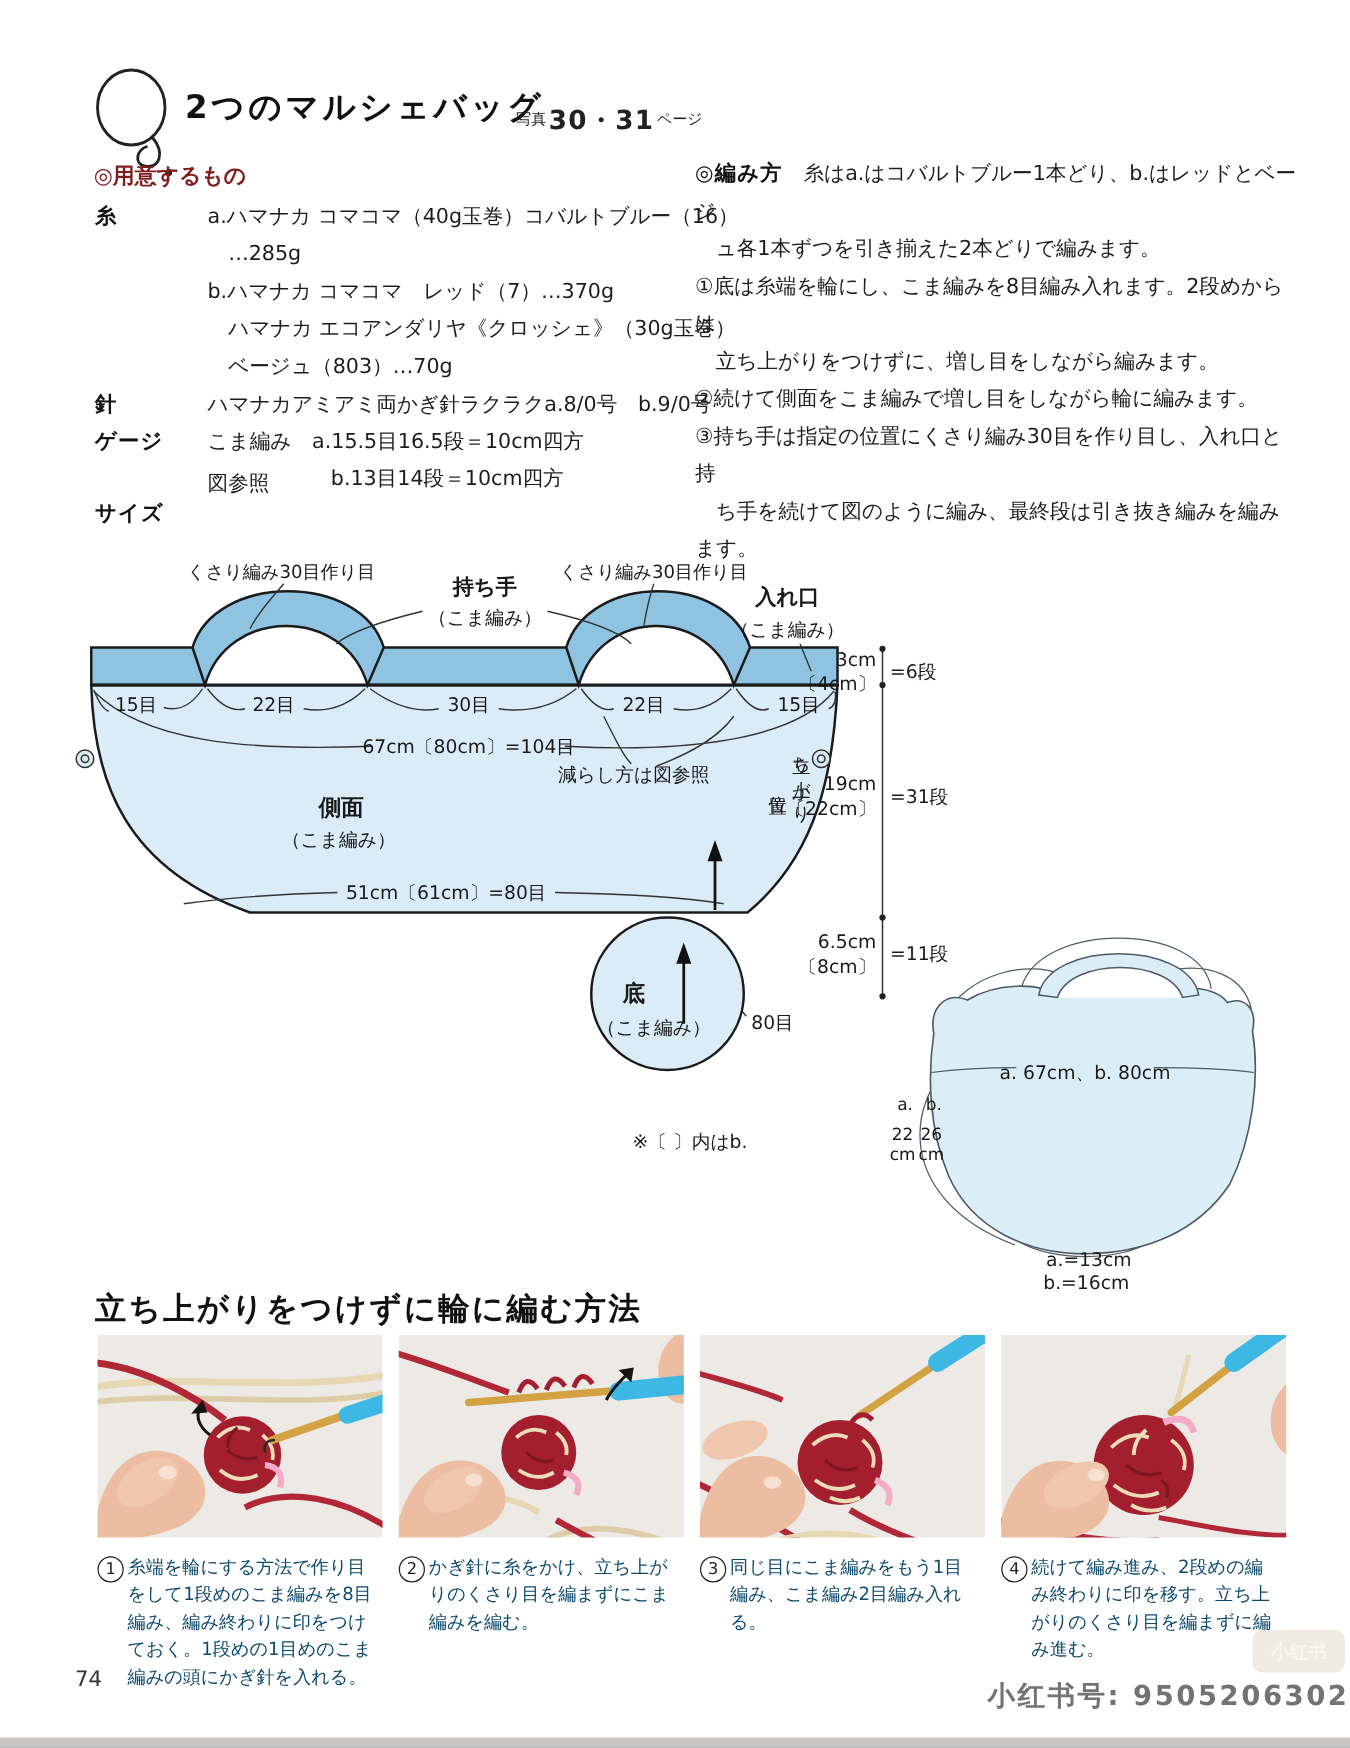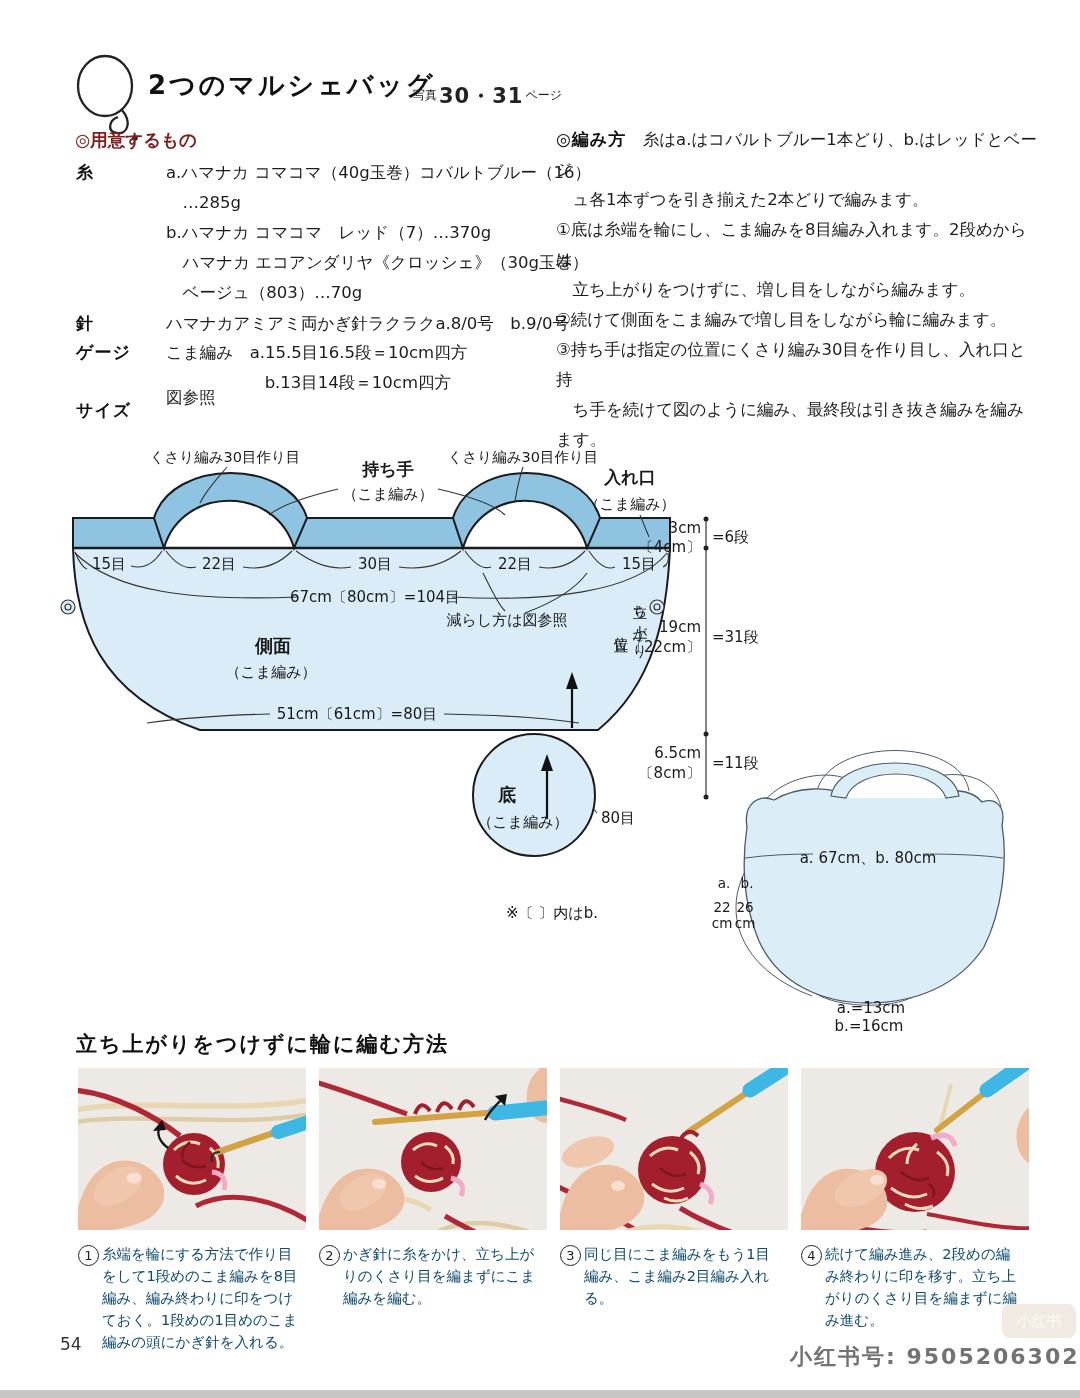--- a/index.html
+++ b/index.html
@@ -18,21 +18,21 @@
   
   .instr{left:556px;top:124px;width:482px;font-size:16.5px;line-height:30px;color:#1c1c1c;}
   .instr b{font-size:17px;color:#111;letter-spacing:1px;}
   .instr span{white-space:pre-line;}
   
   svg text{font-family:"DejaVu Sans",sans-serif;fill:#191919;}
   .t15{font-size:15px;} .t14{font-size:14.5px;} .t13{font-size:13.5px;}
   .tb17{font-size:17px;font-weight:bold;} .tb18{font-size:18px;font-weight:bold;}
   .vtext{writing-mode:vertical-rl;text-orientation:upright;font-size:14.5px;letter-spacing:2px;}
   
-  .steps-head{left:76px;top:1030px;font-size:21px;font-weight:bold;letter-spacing:2px;color:#111;}
+  .steps-head{left:76px;top:1030px;font-size:25px;font-weight:bold;letter-spacing:2px;color:#111;}
   .photos{left:78px;top:1068px;display:flex;gap:13px;}
   .photo{width:228px;height:162px;display:block;}
   .caps{left:78px;top:1243px;display:flex;gap:13px;}
   .cap{width:228px;position:relative;}
   .cap-num{position:absolute;left:0;top:2px;width:19px;height:19px;border:1.5px solid #222;
            border-radius:50%;font-size:13px;line-height:19px;text-align:center;color:#222;}
   .cap-text{margin-left:24px;font-size:14.5px;line-height:22px;white-space:pre-line;color:#0c4a6e;}
   .pagenum{left:60px;top:1334px;font-size:17px;color:#333;}
   
   .wm-badge{left:1002px;top:1304px;width:74px;height:34px;background:#f0eae2;border-radius:8px;
@@ -63,21 +63,21 @@
 　…285g
 b.ハマナカ コマコマ　レッド（7）…370g
 　ハマナカ エコアンダリヤ《クロッシェ》（30g玉巻）
 　ベージュ（803）…70g</div>
   <div class="mat-label" style="top:312px;">針</div>
   <div class="mat-value" style="top:309px;">ハマナカアミアミ両かぎ針ラクラクa.8/0号　b.9/0号</div>
   <div class="mat-label" style="top:341px;">ゲージ</div>
   <div class="mat-value" style="top:338px;text-align:center;">こま編み　a.15.5目16.5段＝10cm四方
 　　　　　b.13目14段＝10cm四方</div>
   <div class="mat-label" style="top:399px;">サイズ</div>
-  <div class="mat-value" style="top:383px;">図参照</div>
+  <div class="mat-value" style="top:372px;">図参照</div>
 
   <div class="abs instr">
     <b>◎編み方</b><span>　糸はa.はコバルトブルー1本どり、b.はレッドとベージ
 　ュ各1本ずつを引き揃えた2本どりで編みます。
 ①底は糸端を輪にし、こま編みを8目編み入れます。2段めからは
 　立ち上がりをつけずに、増し目をしながら編みます。
 ②続けて側面をこま編みで増し目をしながら輪に編みます。
 ③持ち手は指定の位置にくさり編み30目を作り目し、入れ口と持
 　ち手を続けて図のように編み、最終段は引き抜き編みを編みます。</span>
   </div>
@@ -317,18 +317,18 @@
     </div>
     <div class="cap">
       <div class="cap-num">4</div>
       <div class="cap-text">続けて編み進み、2段めの編
 み終わりに印を移す。立ち上
 がりのくさり目を編まずに編
 み進む。</div>
     </div>
   </div>
 
-  <div class="abs pagenum">54</div>
+  <div class="abs pagenum">74</div>
 
   <div class="abs wm-badge">小红书</div>
   <div class="abs wm-id">小红书号: 9505206302</div>
   <div class="abs bottom-strip"></div>
 </div>
 
 </body></html>

